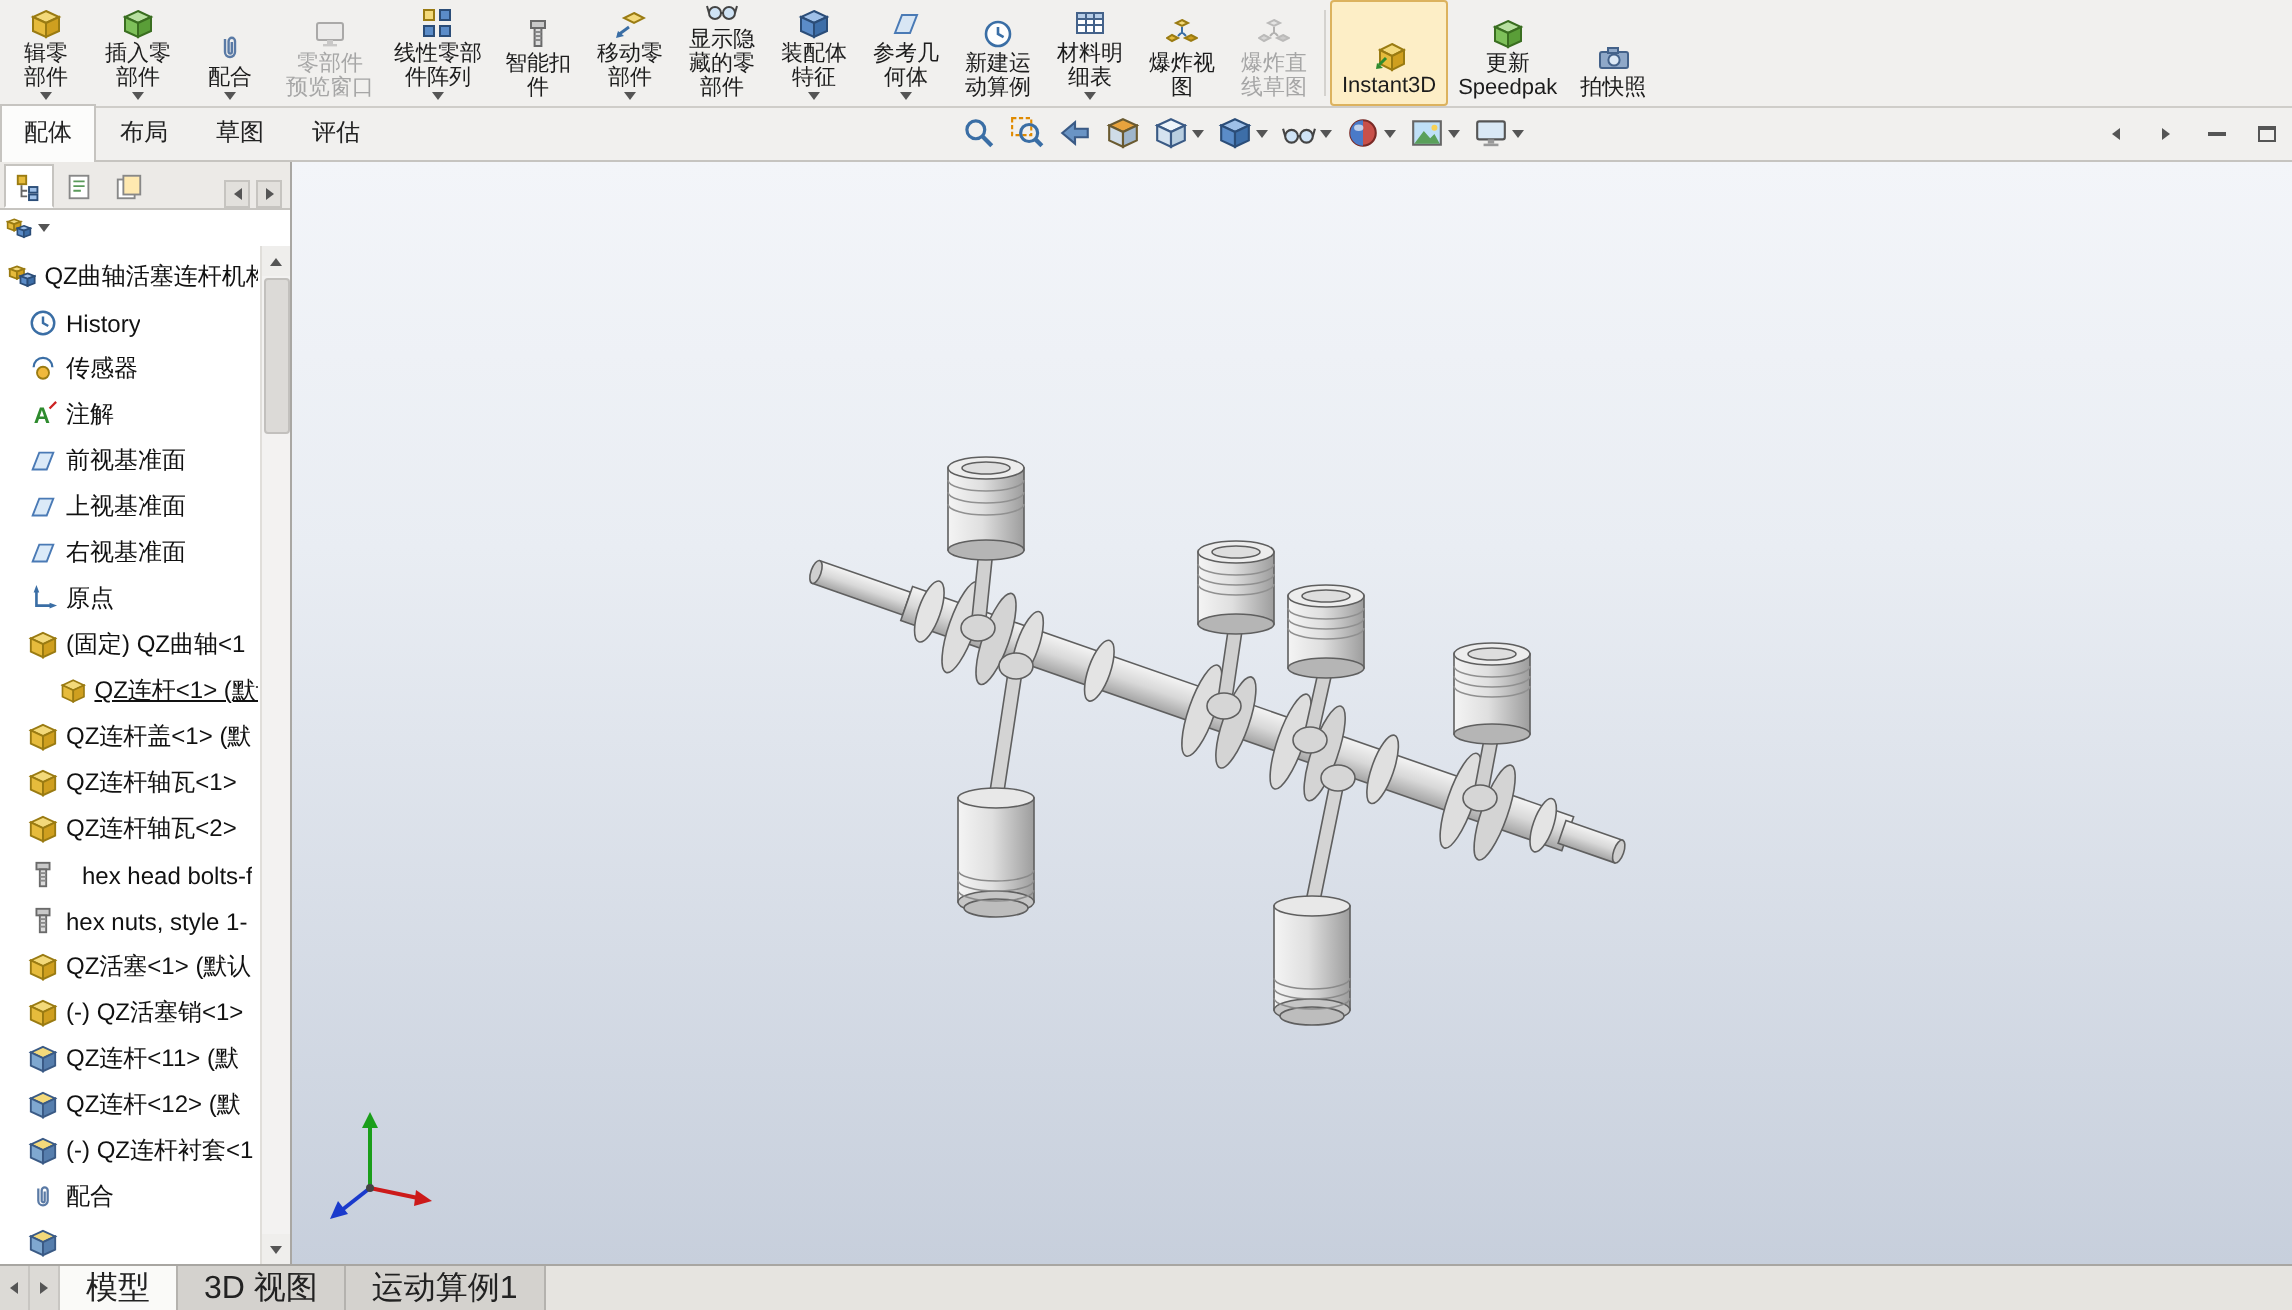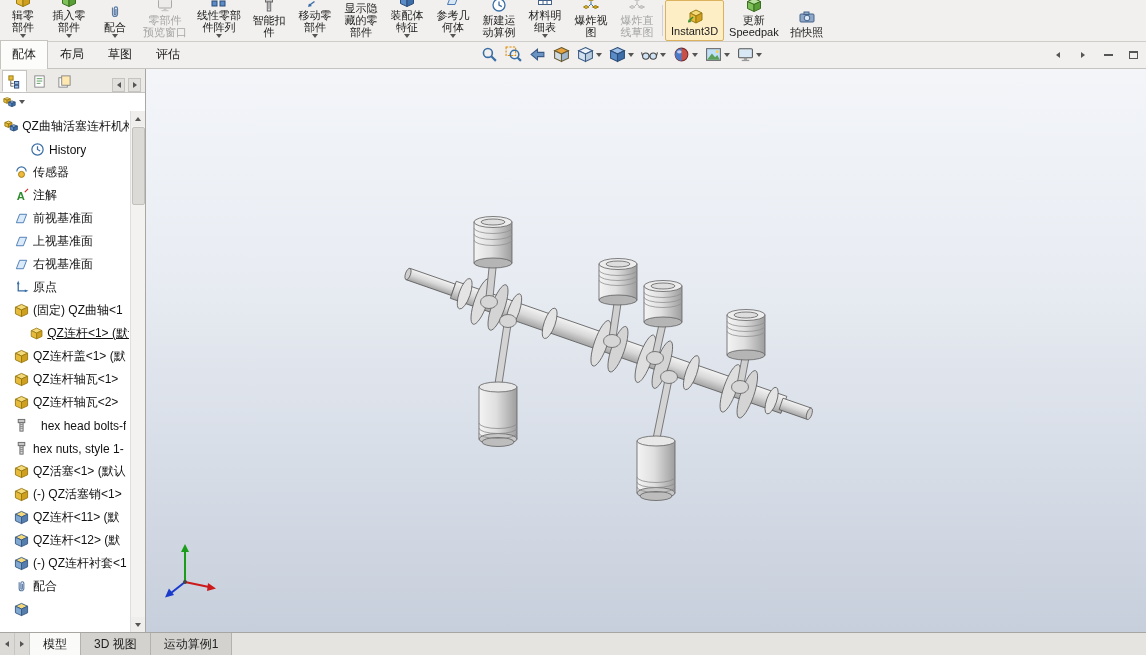--- a/index.html
+++ b/index.html
@@ -1,21 +1,21 @@
 <!DOCTYPE html>
 <html><head>
 <meta charset="utf-8">
 <style>
   *{margin:0;padding:0;box-sizing:border-box}
   html,body{width:1146px;height:655px;overflow:hidden}
   body{font-family:"Liberation Sans","DejaVu Sans",sans-serif;font-size:12px;background:#f1f0ee;color:#1c1c1c}
   .app{width:1146px;height:655px;display:flex;flex-direction:column;position:relative}
 
   
-  .ribbon{height:42px;background:#f1f0ee;border-bottom:1px solid #cfcdc9;overflow:hidden;flex:none}
+  .ribbon{height:54px;background:#f1f0ee;border-bottom:1px solid #cfcdc9;overflow:hidden;flex:none}
   .ribbon-inner{display:flex;height:100%;align-items:stretch}
   .rbtn{display:flex;flex-direction:column;justify-content:flex-end;align-items:center;
         padding:2px 5px 3px;gap:1px;cursor:pointer;min-width:46px;overflow:hidden}
   .rbtn .icn{width:16px;height:16px;flex:none}
   .rlabel{font-size:11px;line-height:12px;text-align:center;white-space:pre-line;color:#1c1c1c}
   .rbtn.disabled .rlabel{color:#a6a6a6}
   .rbtn.disabled .icn{opacity:.45;filter:grayscale(1)}
   .rbtn.active{background:#fdeec6;border:1px solid #dcb25e;border-radius:2px}
   .rdivider{width:1px;background:#d4d2ce;margin:5px 2px;flex:none}
 
@@ -63,21 +63,21 @@
   .sbtn.bottom{margin-top:auto}
   .sthumb{width:13px;height:78px;background:#dcdad7;border:1px solid #c2c0bd;border-radius:2px;margin-top:1px;cursor:grab}
 
   .viewport{flex:1;position:relative;overflow:hidden}
   .model{position:absolute;left:0;top:0}
   .triad{position:absolute;left:9px;top:469px}
 
   
   .bottombar{height:23px;background:#e6e4e0;border-top:1px solid #a8a6a2;display:flex;align-items:stretch;flex:none}
   .bscroll{width:15px;display:flex;align-items:center;justify-content:center;border-right:1px solid #c8c6c2;background:#dcdad6;cursor:pointer}
-  .btab{display:flex;align-items:center;padding:0 13px;border-right:1px solid #b4b2ae;background:#d4d2ce;font-size:12px;color:#222;cursor:pointer}
+  .btab{display:flex;align-items:center;padding:0 13px;border-right:1px solid #b4b2ae;background:#d4d2ce;font-size:16px;color:#222;cursor:pointer}
   .btab.active{background:#fafaf8}
   .bfill{flex:1}
 </style>
 </head>
 <body>
 
 <div class="app">
 
   <div class="ribbon">
     <div class="ribbon-inner" id="ribbon">
@@ -460,21 +460,21 @@
                   <polygon points="5,2 9,3.5 5,5 1,3.5" fill="#f3d97a" stroke="#9a7b12"></polygon>
                   <polygon points="1,3.5 5,5 5,9 1,7.5" fill="#e6bb3c" stroke="#9a7b12"></polygon>
                   <polygon points="9,3.5 5,5 5,9 9,7.5" fill="#cf9f1f" stroke="#9a7b12"></polygon>
                   <polygon points="11,6 15,7.5 11,9 7,7.5" fill="#9fc0e8" stroke="#2b4d78"></polygon>
                   <polygon points="7,7.5 11,9 11,13 7,11.5" fill="#5b8cc8" stroke="#2b4d78"></polygon>
                   <polygon points="15,7.5 11,9 11,13 15,11.5" fill="#3d6ea8" stroke="#2b4d78"></polygon>
                 </svg>
               </span>
               <span class="tlabel">QZ曲轴活塞连杆机构</span>
             </div>
-            <div class="trow" style="padding-left: 30px;">
+            <div class="trow" style="padding-left: 14px;">
               <span class="icn">
                 <svg viewBox="0 0 16 16">
                   <circle cx="8" cy="8" r="6" fill="#fefefe" stroke="#3a6ea5" stroke-width="1.3"></circle>
                   <path d="M8 4.5 L8 8 L10.8 9.6" fill="none" stroke="#3a6ea5" stroke-width="1.3"></path>
                 </svg>
               </span>
               <span class="tlabel">History</span>
             </div>
             <div class="trow" style="padding-left: 14px;">
               <span class="icn">

